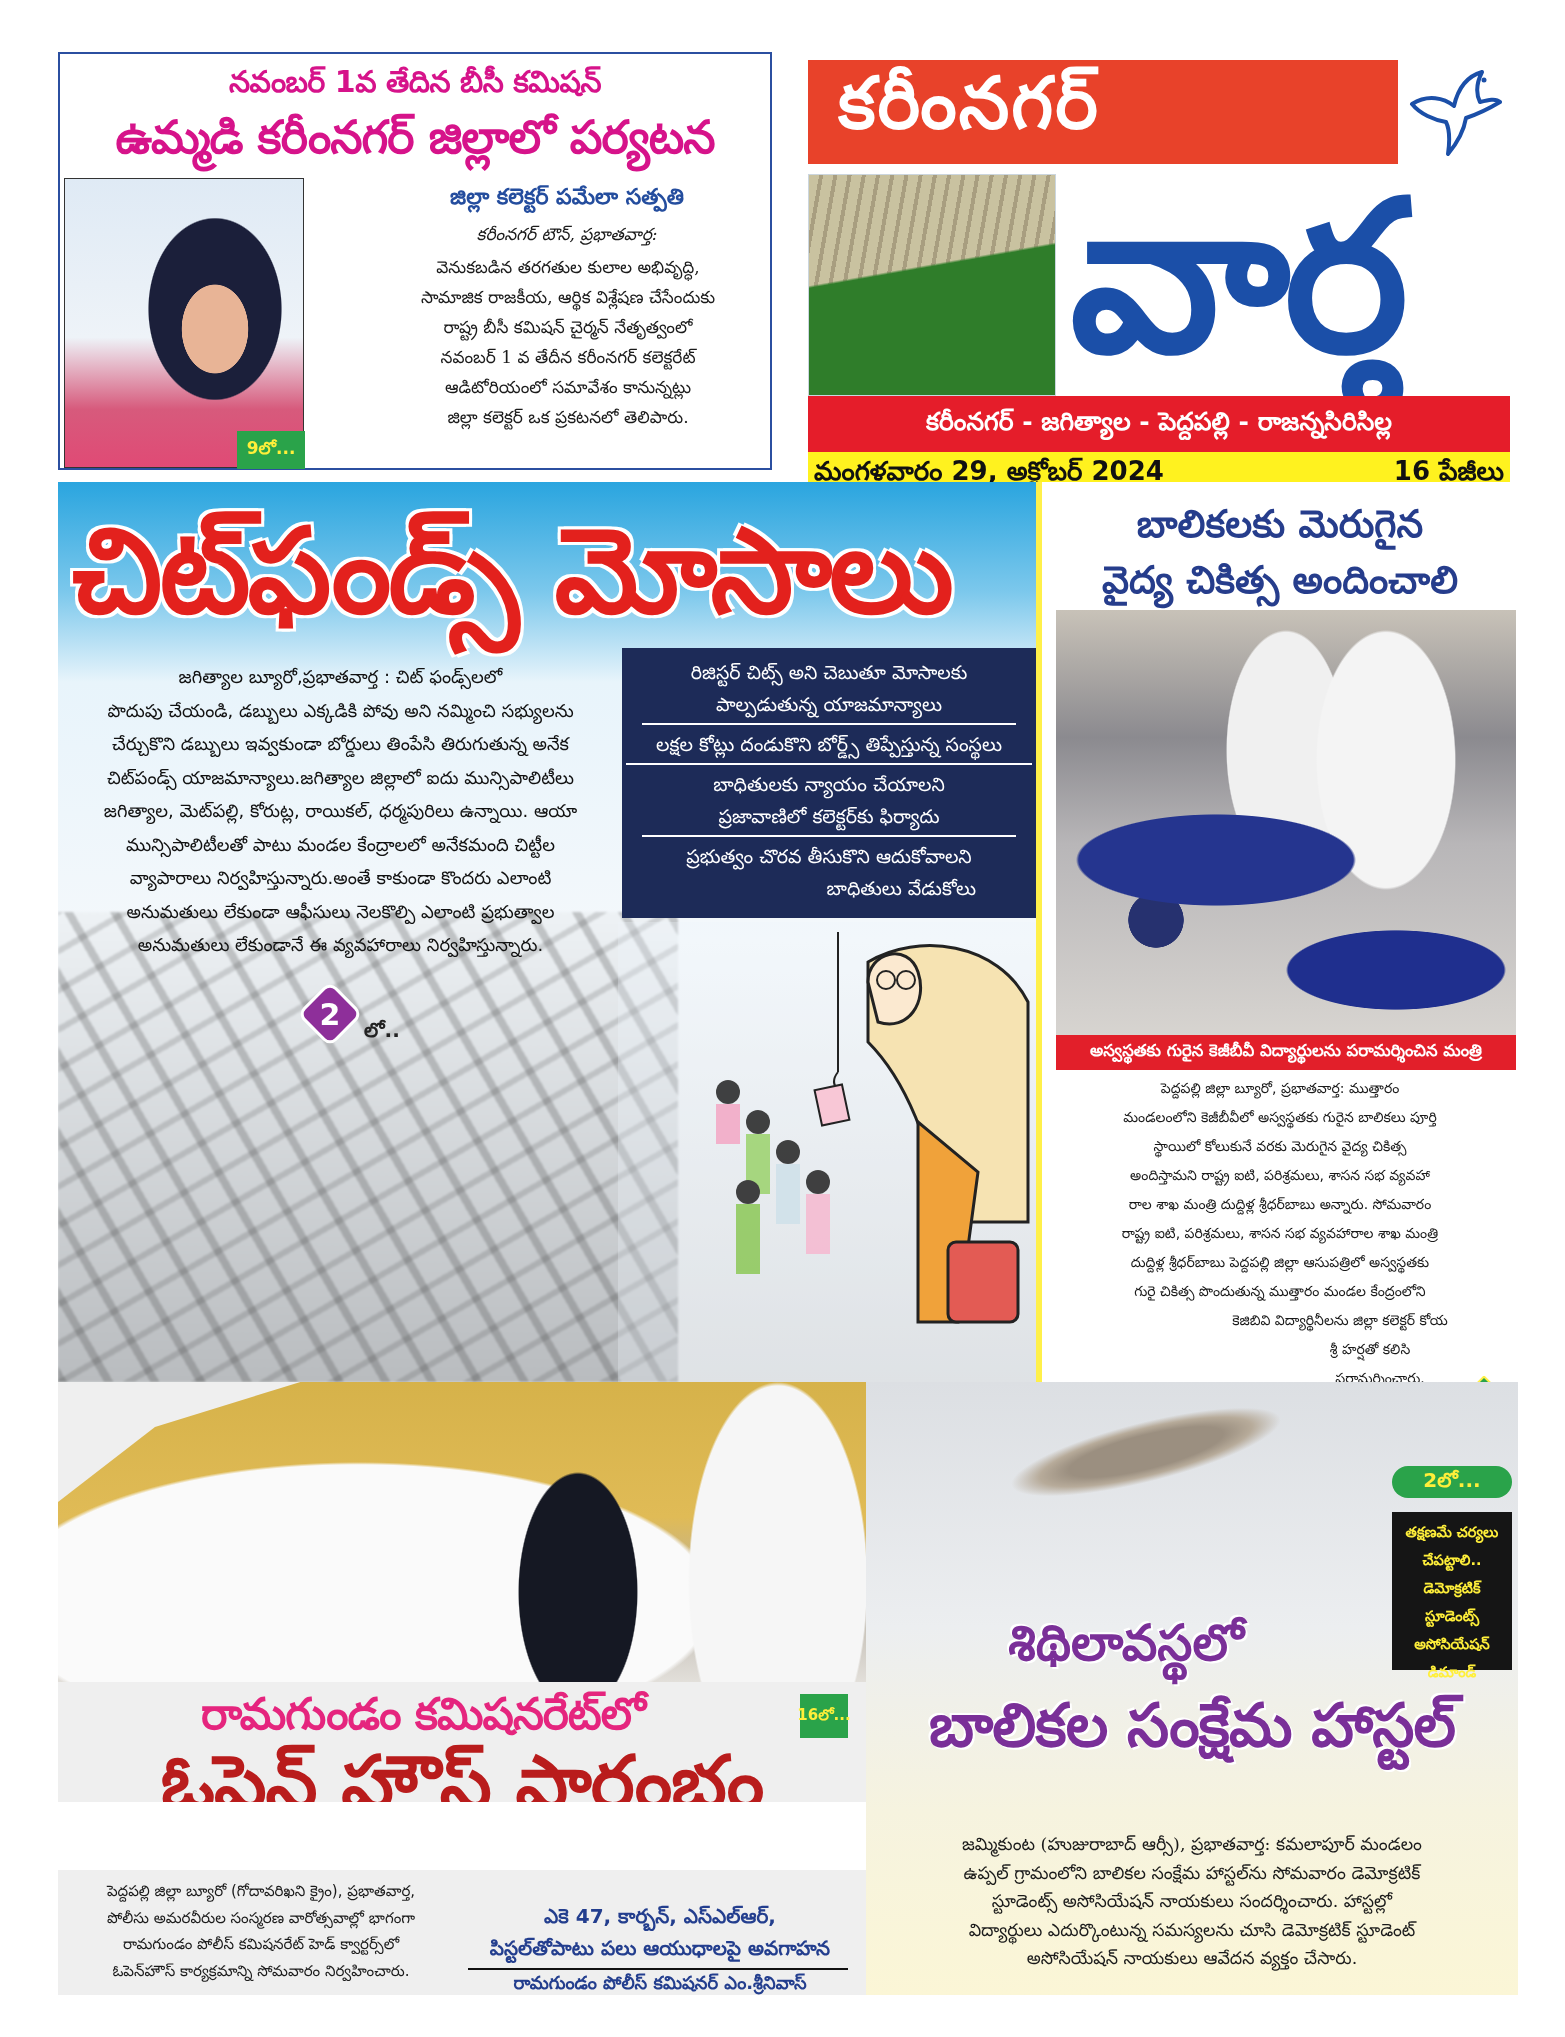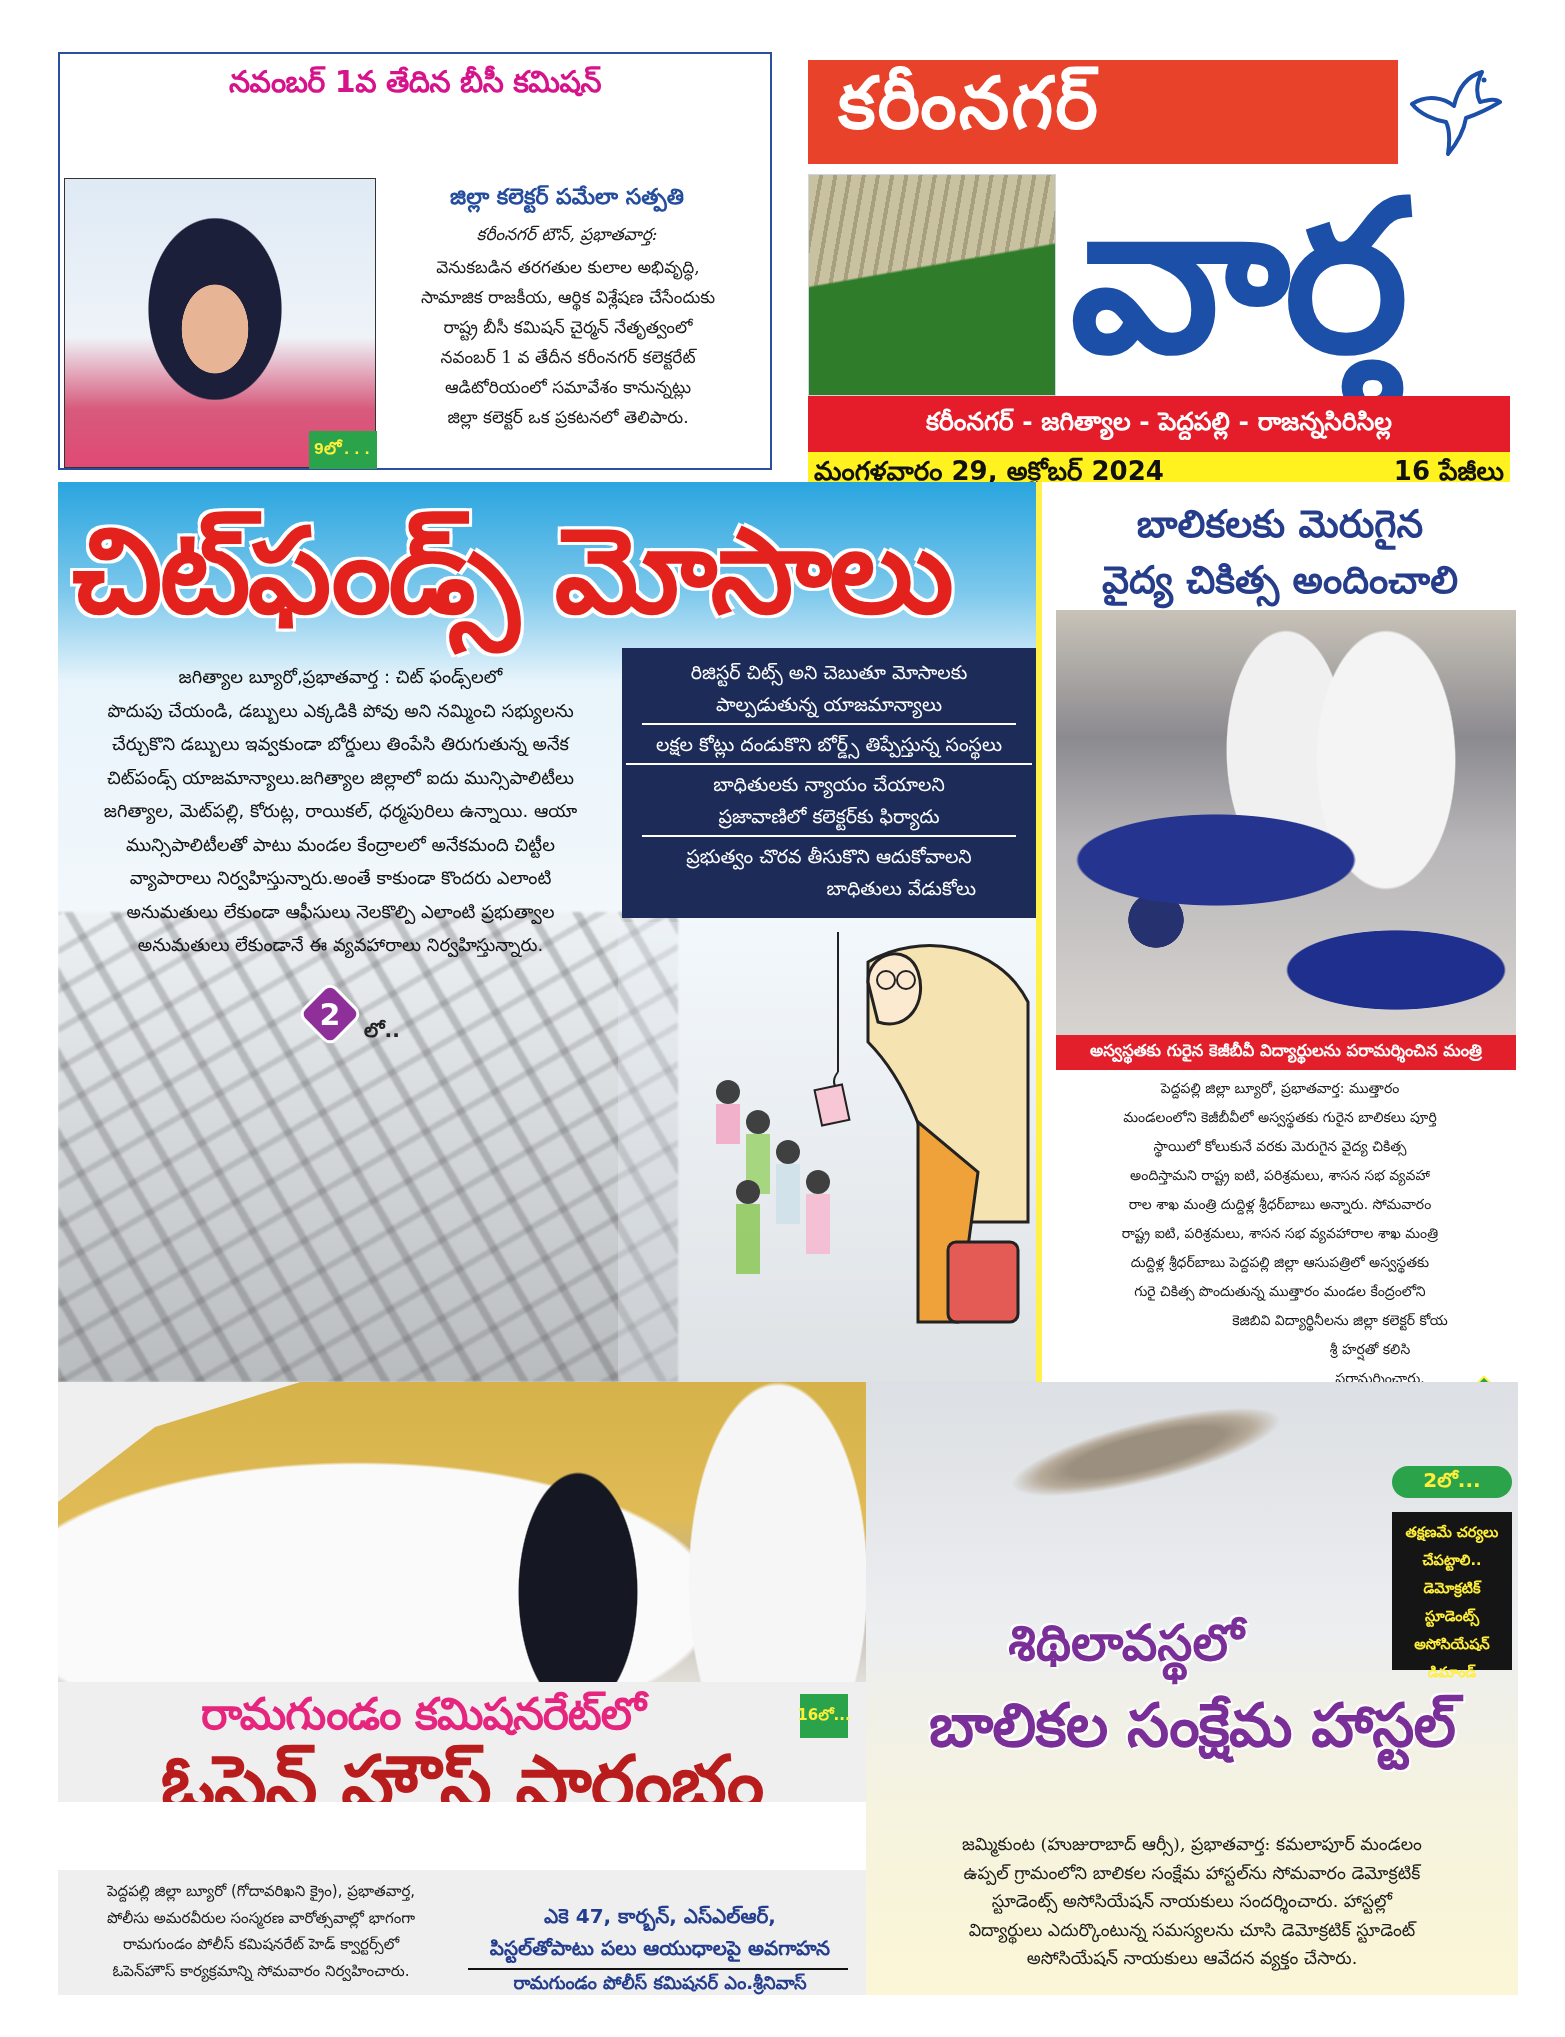--- a/index.html
+++ b/index.html
@@ -13,27 +13,26 @@
     }
     #bc-box .kicker {
       position: absolute; left: 0; right: 0; top: 10px; text-align: center;
       color: #d6138a; font-size: 30px; font-weight: bold; letter-spacing: -0.5px;
     }
     #bc-box .headline {
       position: absolute; left: 0; right: 0; top: 56px; text-align: center;
       color: #d6138a; font-size: 46px; font-weight: bold; letter-spacing: -1px;
     }
     #bc-photo {
-      position: absolute; left: 4px; top: 124px; width: 312px; height: 290px;
+      position: absolute; left: 4px; top: 124px; width: 240px; height: 290px;
       border: 1px solid #333;
       background:
         radial-gradient(ellipse 60px 80px at 150px 150px, #e8b496 0 55%, transparent 56%),
         radial-gradient(ellipse 110px 150px at 150px 130px, #1b1f3a 0 60%, transparent 61%),
         linear-gradient(180deg, #dfeaf5 0%, #eef3f8 55%, #d75a7c 80%, #e04a75 100%);
-      font-family: Liberation Mono, monospace;
     }
     #bc-photo .turn-badge {
       position: absolute; right: -2px; bottom: -2px; width: 68px; height: 38px;
       background: #2aa34a; color: #ffef3a; font-size: 17px; font-weight: bold;
       display: flex; align-items: center; justify-content: center;
     }
     #bc-box .sub {
       position: absolute; left: 312px; right: 8px; top: 130px; text-align: center;
       color: #244d9e; font-size: 22px; font-weight: bold;
     }
@@ -233,20 +232,21 @@
     #hostel .body {
       position: absolute; left: 4px; right: 4px; top: 448px; text-align: center;
       font-family: "DejaVu Serif", serif; font-size: 17.5px; line-height: 28.5px;
     }
   </style>
 </head>
 <body>
 
 <section id="bc-box">
   <div class="kicker">నవంబర్ 1వ తేదిన బీసీ కమిషన్</div>
+  <h2 class="headline">ఉమ్మడి కరీంనగర్ జిల్లాలో పర్యటన</h2>
   <div id="bc-photo">
     <div class="turn-badge">9లో...</div>
   </div>
   <div class="sub">జిల్లా కలెక్టర్ పమేలా సత్పతి</div>
   <div class="dateline">కరీంనగర్ టౌన్, ప్రభాతవార్త:</div>
   <div class="body">
     <div>వెనుకబడిన తరగతుల కులాల అభివృద్ధి,</div>
     <div>సామాజిక రాజకీయ, ఆర్థిక విశ్లేషణ చేసేందుకు</div>
     <div>రాష్ట్ర బీసీ కమిషన్ చైర్మన్ నేతృత్వంలో</div>
     <div>నవంబర్ 1 వ తేదీన కరీంనగర్ కలెక్టరేట్</div>

